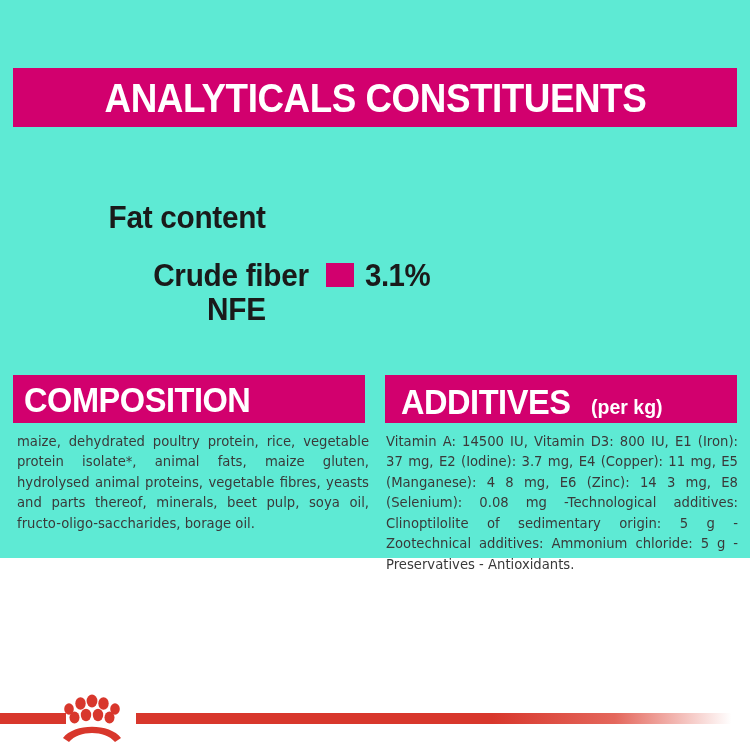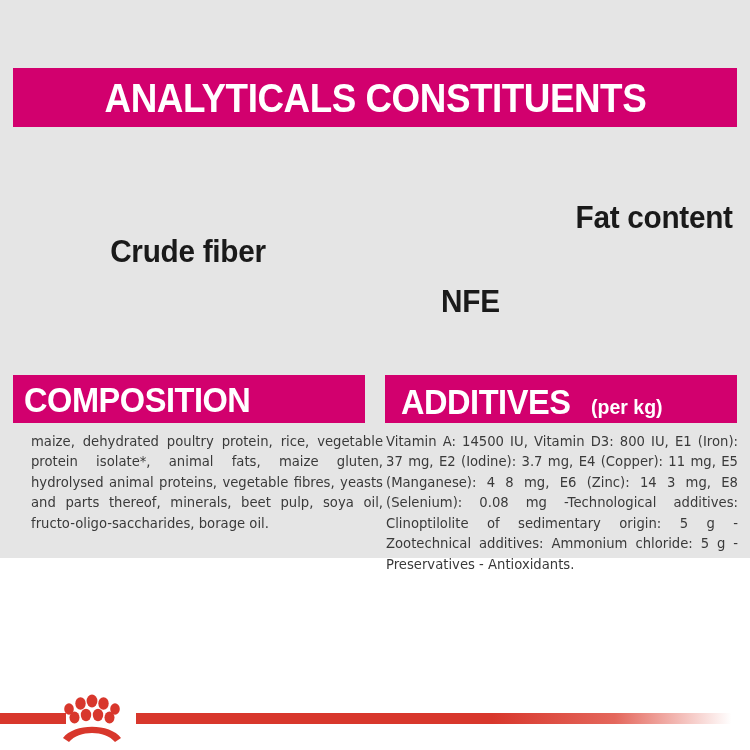--- a/index.html
+++ b/index.html
@@ -8,21 +8,21 @@
     height: 750px;
     background: #ffffff;
     font-family: "Liberation Sans", sans-serif;
     overflow: hidden;
   }
 
   #page {
     position: relative;
     width: 750px;
     height: 558px;
-    background: #e5e5e5;
+    background: #5eead4;
   }
 
   
   .band {
     position: absolute;
     background: #d2006e;
     display: flex;
     align-items: center;
     color: #ffffff;
   }
@@ -130,21 +130,21 @@
   
   .body-text {
     position: absolute;
     font-size: 13.2px;
     line-height: 1.55;
     color: #3a3a3a;
     text-align: justify;
     font-family: "DejaVu Sans", sans-serif;
   }
   #composition-text {
-    left: 31px;
+    left: 17px;
     top: 432px;
     width: 352px;
   }
   #additives-text {
     left: 386px;
     top: 432px;
     width: 352px;
   }
 
   
@@ -184,29 +184,33 @@
 
 <div id="page">
 
   <div id="header-band" class="band">
     <span class="band-title">ANALYTICALS CONSTITUENTS</span>
   </div>
 
   <div id="chart">
 
 
-    <div class="chart-row" style="top:46px;justify-content:flex-end;">
+    <div class="chart-row" style="top:46px;">
       <div class="row-label">Fat content</div>
     </div>
 
-    <div class="chart-row" style="top:80px;">
+    <div class="chart-row" style="top:104px;padding-left:43px;">
       <div class="row-label">Crude fiber</div>
+      <div class="row-bar-wrap">
+        <div class="row-bar" style="width:28px;"></div>
+        <div class="row-value">3.1%</div>
+      </div>
     </div>
 
-    <div class="chart-row" style="top:138px;flex-direction:column;">
+    <div class="chart-row" style="top:138px;">
       <div class="row-label">NFE</div>
     </div>
 
   </div>
 
   <div id="composition-band" class="band">
     <span class="band-title">COMPOSITION</span>
   </div>
   <div id="composition-text" class="body-text">maize, dehydrated poultry protein, rice, vegetable protein isolate*, animal fats, maize gluten, hydrolysed animal proteins, vegetable fibres, yeasts and parts thereof, minerals, beet pulp, soya oil, fructo-oligo-saccharides, borage oil.</div>
 

